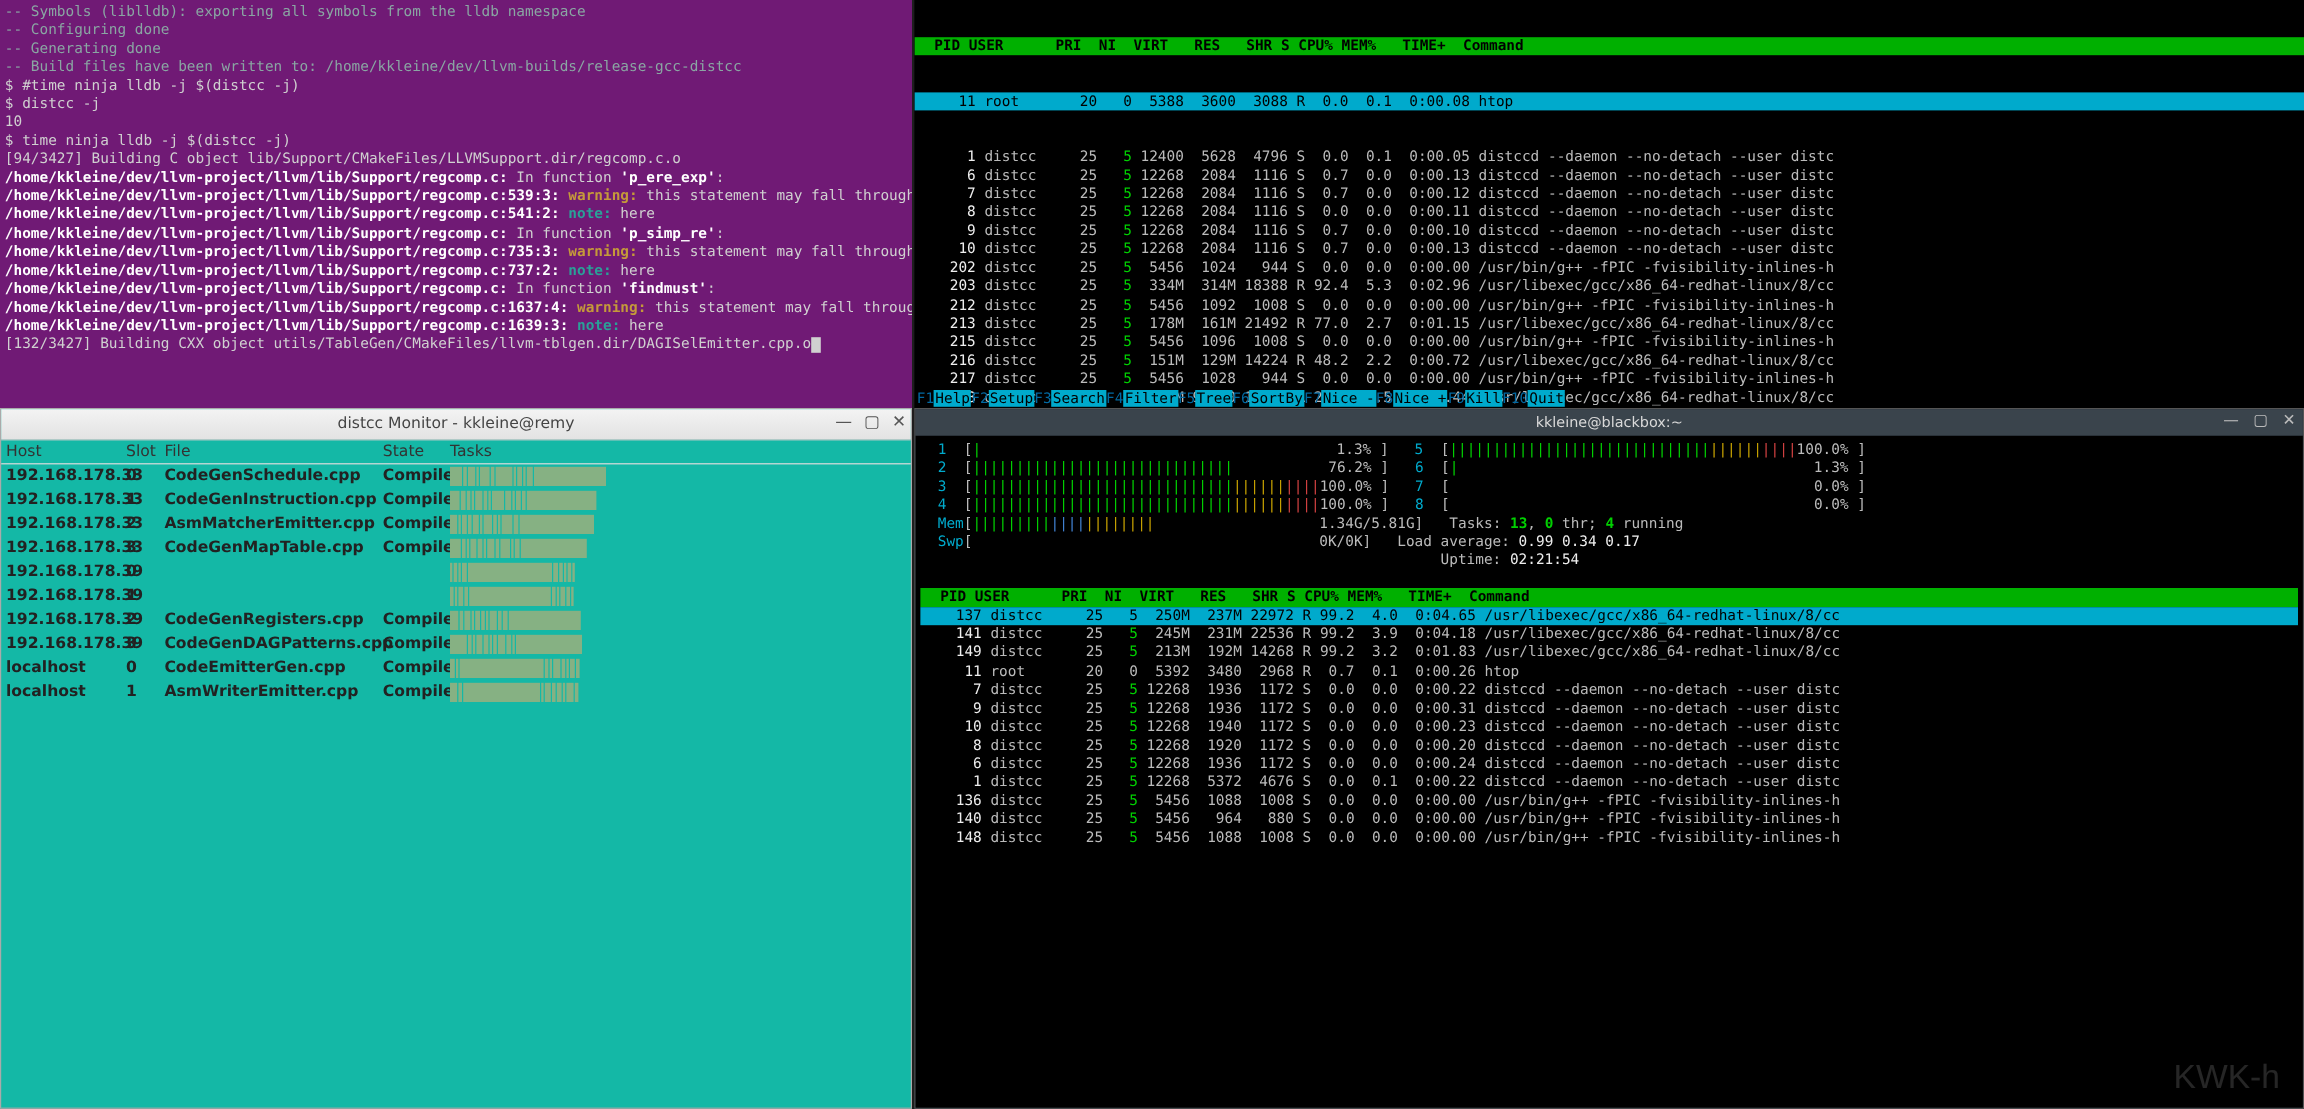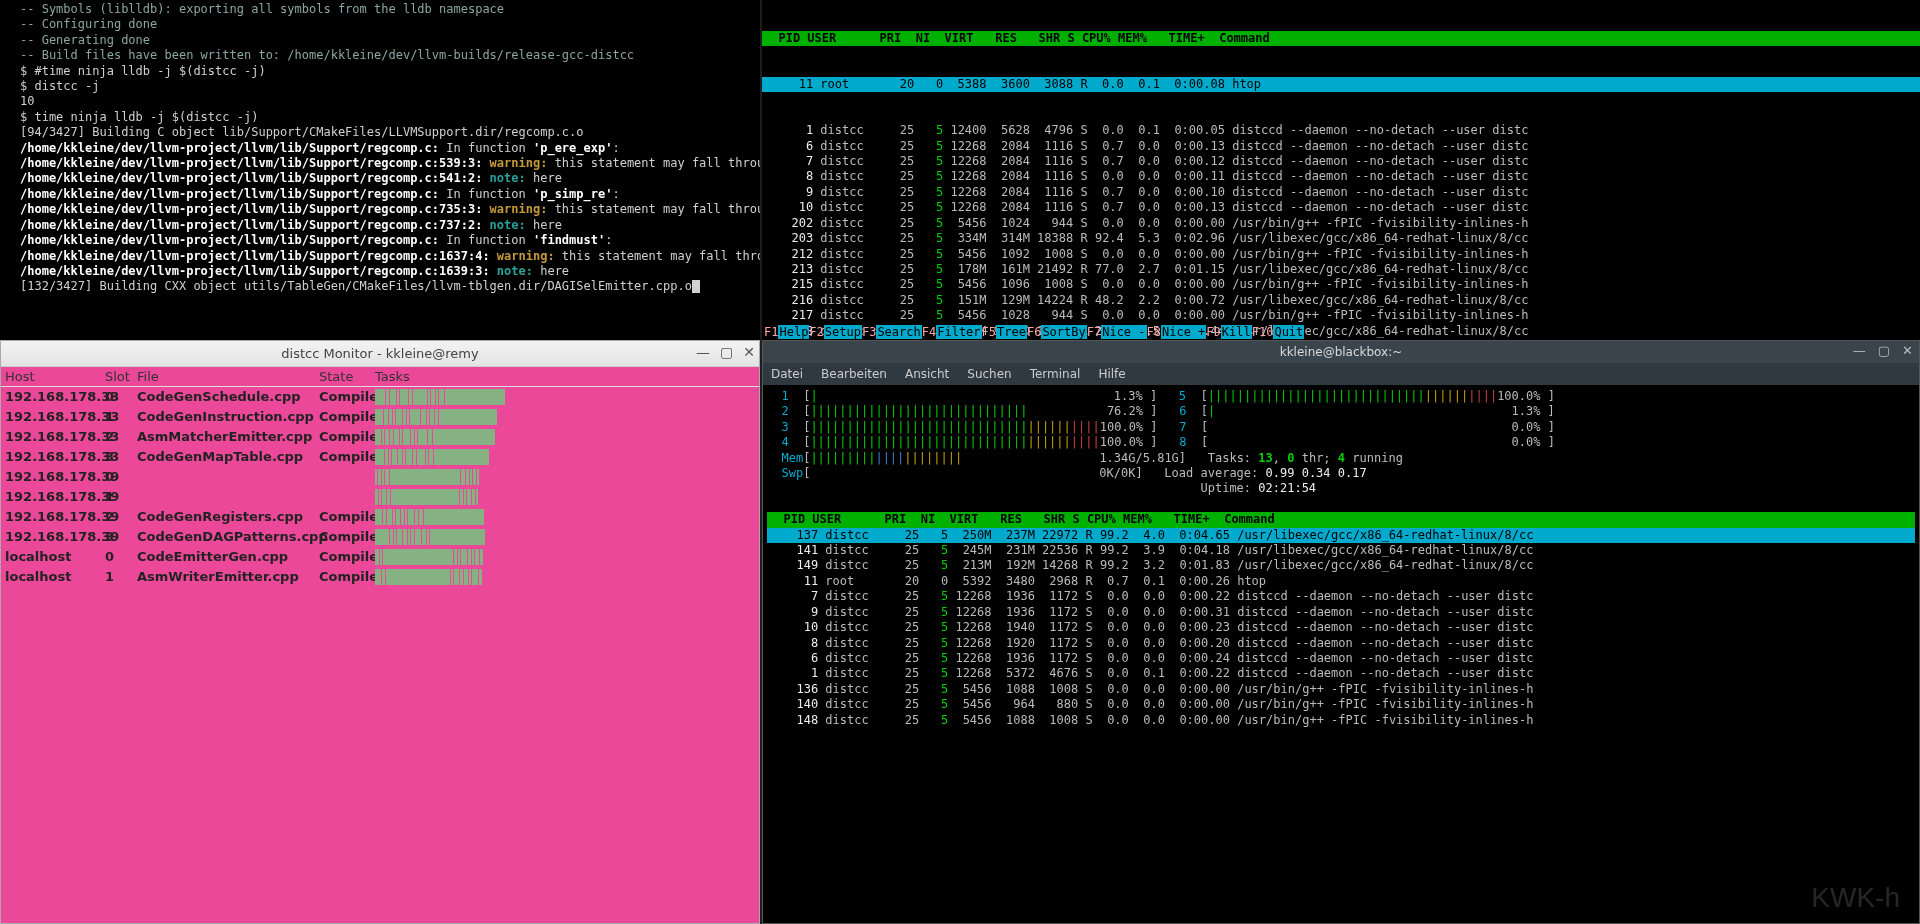--- a/index.html
+++ b/index.html
@@ -11,23 +11,23 @@
     width: 1920px;
     height: 924px;
     overflow: hidden;
     position: relative;
   }
   
   .term-build {
     position: absolute;
     left: 0; top: 0;
     width: 760px; height: 340px;
-    background: #000000;
+    background: #701a75;
     color: #d0d0d0;
-    padding: 2px 20px;
+    padding: 2px 4px;
     white-space: pre;
     overflow: hidden;
     line-height: 15.4px;
   }
   .term-build .path { color: #fff; font-weight: bold; }
   .term-build .warn { color: #c59a3a; font-weight: bold; }
   .term-build .note { color: #2aa198; font-weight: bold; }
   .term-build .dim  { color: #8aa6a3; }
   .term-build .func { color: #fff; font-weight: bold; }
   .term-build .cursor { background: #d0d0d0; display:inline-block; width:8px; height:13px; vertical-align:middle;}
@@ -47,29 +47,29 @@
     background: #00b000;
     color: #000;
     font-weight: bold;
     padding: 0 2px;
   }
   .htop-row { padding: 0 15px; }
   .htop-row.sel { background: #00aacc; color:#000; }
   .g5  { color: #00d000; }
   .wt  { color: #eee; }
   .fkeys { position:absolute; left:0; bottom:0; width:100%; padding:0 2px;}
-  .fk-lab { color:#fca5a5; }
+  .fk-lab { color:#0369a1; }
   .fk-act { background:#00aacc; color:#000; padding:0 1px;}
 
   
   .monitor {
     position: absolute;
     left: 0; top: 340px;
     width: 760px; height: 584px;
-    background: #ec4899;
+    background: #14b8a6;
     color: #222;
     font-family: "Segoe UI","DejaVu Sans",sans-serif;
     font-size: 13px;
     border: 1px solid #aaa;
   }
   .monitor .titlebar {
     height: 26px;
     background: linear-gradient(#f3f3f3,#e3e3e3);
     border-bottom: 1px solid #ccc;
     display:flex; align-items:center; justify-content:center;
@@ -403,28 +403,20 @@
 
 <div class="shellwin">
   <div class="wtitle">
     <span>kkleine@blackbox:~</span>
     <div class="winbtn">
       <span>—</span>
       <span>▢</span>
       <span>✕</span>
     </div>
   </div>
-  <div class="menubar" id="shell-menu">
-      <span>Datei</span>
-      <span>Bearbeiten</span>
-      <span>Ansicht</span>
-      <span>Suchen</span>
-      <span>Terminal</span>
-      <span>Hilfe</span>
-    </div>
   <div class="body" id="shell-body">  <span class="cpu-lab">1</span>  [<span class="bar-g">|</span>                                         1.3% ]   <span class="cpu-lab">5</span>  [<span class="bar-g">|</span><span class="bar-g">|</span><span class="bar-g">|</span><span class="bar-g">|</span><span class="bar-g">|</span><span class="bar-g">|</span><span class="bar-g">|</span><span class="bar-g">|</span><span class="bar-g">|</span><span class="bar-g">|</span><span class="bar-g">|</span><span class="bar-g">|</span><span class="bar-g">|</span><span class="bar-g">|</span><span class="bar-g">|</span><span class="bar-g">|</span><span class="bar-g">|</span><span class="bar-g">|</span><span class="bar-g">|</span><span class="bar-g">|</span><span class="bar-g">|</span><span class="bar-g">|</span><span class="bar-g">|</span><span class="bar-g">|</span><span class="bar-g">|</span><span class="bar-g">|</span><span class="bar-g">|</span><span class="bar-g">|</span><span class="bar-g">|</span><span class="bar-g">|</span><span class="bar-y">|</span><span class="bar-y">|</span><span class="bar-y">|</span><span class="bar-y">|</span><span class="bar-y">|</span><span class="bar-y">|</span><span class="bar-r">|</span><span class="bar-r">|</span><span class="bar-r">|</span><span class="bar-r">|</span>100.0% ]
   <span class="cpu-lab">2</span>  [<span class="bar-g">|</span><span class="bar-g">|</span><span class="bar-g">|</span><span class="bar-g">|</span><span class="bar-g">|</span><span class="bar-g">|</span><span class="bar-g">|</span><span class="bar-g">|</span><span class="bar-g">|</span><span class="bar-g">|</span><span class="bar-g">|</span><span class="bar-g">|</span><span class="bar-g">|</span><span class="bar-g">|</span><span class="bar-g">|</span><span class="bar-g">|</span><span class="bar-g">|</span><span class="bar-g">|</span><span class="bar-g">|</span><span class="bar-g">|</span><span class="bar-g">|</span><span class="bar-g">|</span><span class="bar-g">|</span><span class="bar-g">|</span><span class="bar-g">|</span><span class="bar-g">|</span><span class="bar-g">|</span><span class="bar-g">|</span><span class="bar-g">|</span><span class="bar-g">|</span>           76.2% ]   <span class="cpu-lab">6</span>  [<span class="bar-g">|</span>                                         1.3% ]
   <span class="cpu-lab">3</span>  [<span class="bar-g">|</span><span class="bar-g">|</span><span class="bar-g">|</span><span class="bar-g">|</span><span class="bar-g">|</span><span class="bar-g">|</span><span class="bar-g">|</span><span class="bar-g">|</span><span class="bar-g">|</span><span class="bar-g">|</span><span class="bar-g">|</span><span class="bar-g">|</span><span class="bar-g">|</span><span class="bar-g">|</span><span class="bar-g">|</span><span class="bar-g">|</span><span class="bar-g">|</span><span class="bar-g">|</span><span class="bar-g">|</span><span class="bar-g">|</span><span class="bar-g">|</span><span class="bar-g">|</span><span class="bar-g">|</span><span class="bar-g">|</span><span class="bar-g">|</span><span class="bar-g">|</span><span class="bar-g">|</span><span class="bar-g">|</span><span class="bar-g">|</span><span class="bar-g">|</span><span class="bar-y">|</span><span class="bar-y">|</span><span class="bar-y">|</span><span class="bar-y">|</span><span class="bar-y">|</span><span class="bar-y">|</span><span class="bar-r">|</span><span class="bar-r">|</span><span class="bar-r">|</span><span class="bar-r">|</span>100.0% ]   <span class="cpu-lab">7</span>  [                                          0.0% ]
   <span class="cpu-lab">4</span>  [<span class="bar-g">|</span><span class="bar-g">|</span><span class="bar-g">|</span><span class="bar-g">|</span><span class="bar-g">|</span><span class="bar-g">|</span><span class="bar-g">|</span><span class="bar-g">|</span><span class="bar-g">|</span><span class="bar-g">|</span><span class="bar-g">|</span><span class="bar-g">|</span><span class="bar-g">|</span><span class="bar-g">|</span><span class="bar-g">|</span><span class="bar-g">|</span><span class="bar-g">|</span><span class="bar-g">|</span><span class="bar-g">|</span><span class="bar-g">|</span><span class="bar-g">|</span><span class="bar-g">|</span><span class="bar-g">|</span><span class="bar-g">|</span><span class="bar-g">|</span><span class="bar-g">|</span><span class="bar-g">|</span><span class="bar-g">|</span><span class="bar-g">|</span><span class="bar-g">|</span><span class="bar-y">|</span><span class="bar-y">|</span><span class="bar-y">|</span><span class="bar-y">|</span><span class="bar-y">|</span><span class="bar-y">|</span><span class="bar-r">|</span><span class="bar-r">|</span><span class="bar-r">|</span><span class="bar-r">|</span>100.0% ]   <span class="cpu-lab">8</span>  [                                          0.0% ]
   <span class="cpu-lab">Mem</span>[<span class="bar-g">|||||||||</span><span class="bar-b">||||</span><span class="bar-y">||||||||</span>                   1.34G/5.81G]   Tasks: <span class="num-b">13</span>, <span class="num-b">0</span> thr; <span class="num-b">4</span> running
   <span class="cpu-lab">Swp</span>[                                        0K/0K]   Load average: <span class="wt">0.99</span> <span class="wt">0.34</span> <span class="wt">0.17</span>
                                                             Uptime: <span class="wt">02:21:54</span>
 
 <div class="htop-hdr">  PID USER      PRI  NI  VIRT   RES   SHR S CPU% MEM%   TIME+  Command</div><div class="htop-row sel">  137 distcc     25   5  250M  237M 22972 R 99.2  4.0  0:04.65 /usr/libexec/gcc/x86_64-redhat-linux/8/cc</div><div class="htop-row"><span class="wt">  141</span> distcc     25   <span class="g5">5</span>  245M  231M 22536 R 99.2  3.9  0:04.18 /usr/libexec/gcc/x86_64-redhat-linux/8/cc</div><div class="htop-row"><span class="wt">  149</span> distcc     25   <span class="g5">5</span>  213M  192M 14268 R 99.2  3.2  0:01.83 /usr/libexec/gcc/x86_64-redhat-linux/8/cc</div><div class="htop-row"><span class="wt">   11</span> root       20   0  5392  3480  2968 R  0.7  0.1  0:00.26 htop</div><div class="htop-row"><span class="wt">    7</span> distcc     25   <span class="g5">5</span> 12268  1936  1172 S  0.0  0.0  0:00.22 distccd --daemon --no-detach --user distc</div><div class="htop-row"><span class="wt">    9</span> distcc     25   <span class="g5">5</span> 12268  1936  1172 S  0.0  0.0  0:00.31 distccd --daemon --no-detach --user distc</div><div class="htop-row"><span class="wt">   10</span> distcc     25   <span class="g5">5</span> 12268  1940  1172 S  0.0  0.0  0:00.23 distccd --daemon --no-detach --user distc</div><div class="htop-row"><span class="wt">    8</span> distcc     25   <span class="g5">5</span> 12268  1920  1172 S  0.0  0.0  0:00.20 distccd --daemon --no-detach --user distc</div><div class="htop-row"><span class="wt">    6</span> distcc     25   <span class="g5">5</span> 12268  1936  1172 S  0.0  0.0  0:00.24 distccd --daemon --no-detach --user distc</div><div class="htop-row"><span class="wt">    1</span> distcc     25   <span class="g5">5</span> 12268  5372  4676 S  0.0  0.1  0:00.22 distccd --daemon --no-detach --user distc</div><div class="htop-row"><span class="wt">  136</span> distcc     25   <span class="g5">5</span>  5456  1088  1008 S  0.0  0.0  0:00.00 /usr/bin/g++ -fPIC -fvisibility-inlines-h</div><div class="htop-row"><span class="wt">  140</span> distcc     25   <span class="g5">5</span>  5456   964   880 S  0.0  0.0  0:00.00 /usr/bin/g++ -fPIC -fvisibility-inlines-h</div><div class="htop-row"><span class="wt">  148</span> distcc     25   <span class="g5">5</span>  5456  1088  1008 S  0.0  0.0  0:00.00 /usr/bin/g++ -fPIC -fvisibility-inlines-h</div></div>
 </div>

